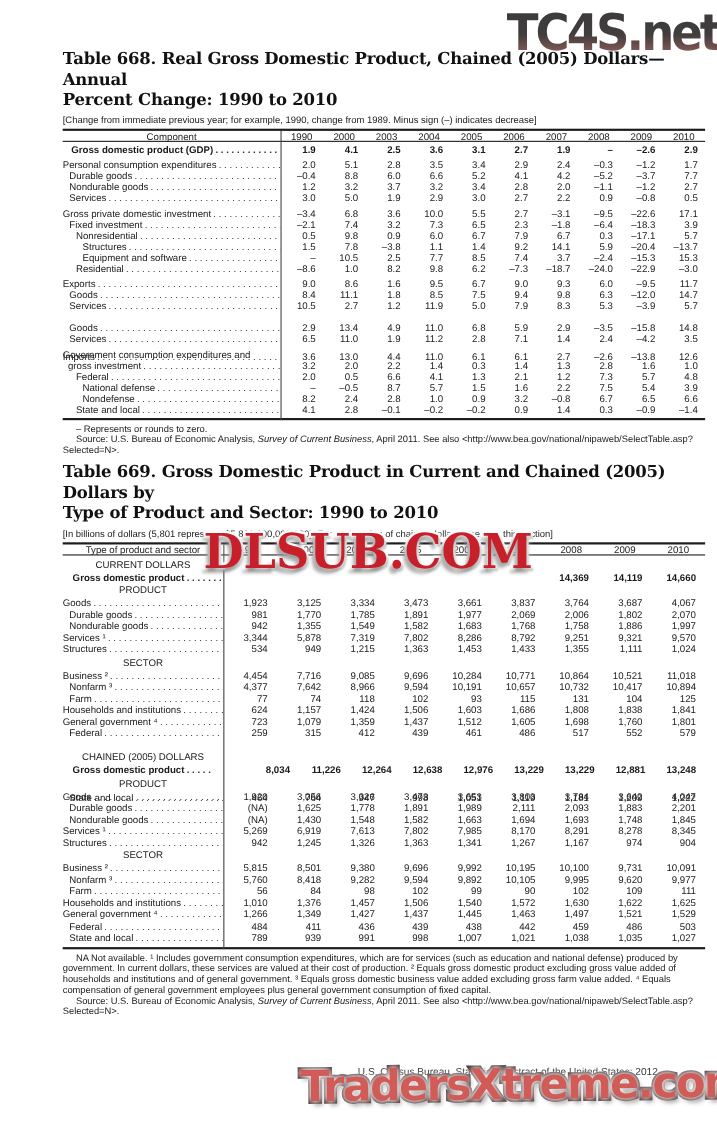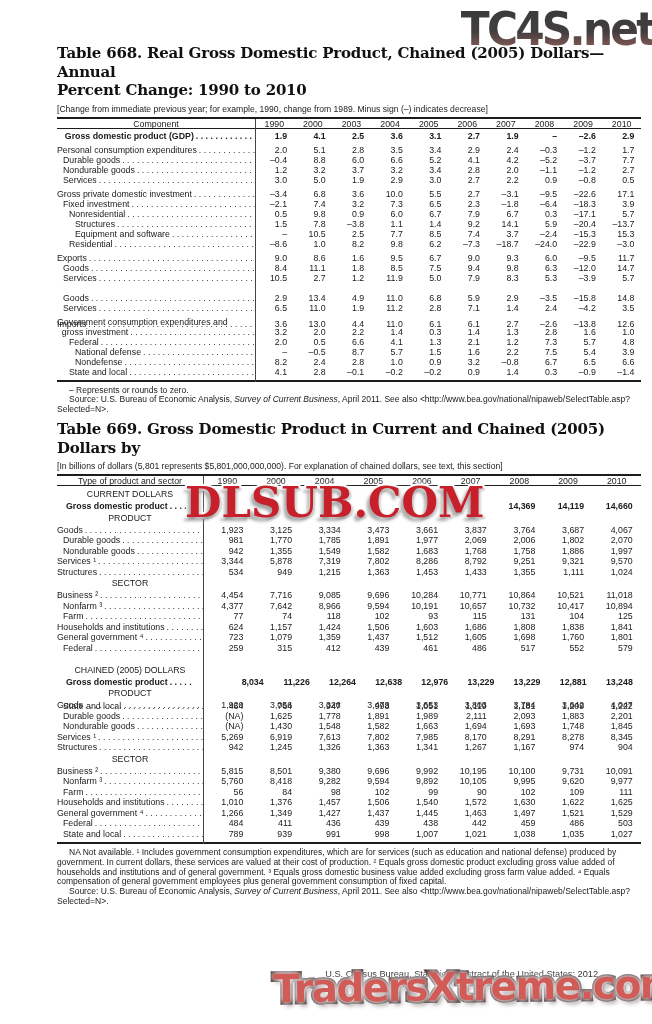--- a/index.html
+++ b/index.html
@@ -446,21 +446,21 @@
           </div>
         </div>
       </div>
     <div class="notes">
       <div class="fnote">– Represents or rounds to zero.</div>
       <div class="par"><span>Source: U.S. Bureau of Economic Analysis, </span><i>Survey of Current Business</i><span>, April 2011. See also &lt;http://www.bea.gov/national/nipaweb/SelectTable.asp?Selected=N&gt;.</span></div>
     </div>
   </section>
 
   <section class="tblock" style="top:420px;">
-    <h2 class="title"><span>Table 669. Gross Domestic Product in Current and Chained (2005) Dollars by</span><br></h2>
+    <h2 class="title"><span>Table 669. Gross Domestic Product in Current and Chained (2005) Dollars by</span><br><span>Type of Product and Sector: 1990 to 2010</span></h2>
     <div class="bracket">[In billions of dollars (5,801 represents $5,801,000,000,000). For explanation of chained dollars, see text, this section]</div>
     <div class="grid" id="grid669">
         <div class="vrule" style="left: 146px;"></div>
         <div class="thead row">
           <div class="lblh" style="width: 146px;">Type of product and sector</div>
           <div class="cell" style="width: 48.7px;">1990</div>
           <div class="cell" style="width: 48.7px;">2000</div>
           <div class="cell" style="width: 48.7px;">2004</div>
           <div class="cell" style="width: 48.7px;">2005</div>
           <div class="cell" style="width: 48.7px;">2006</div>

